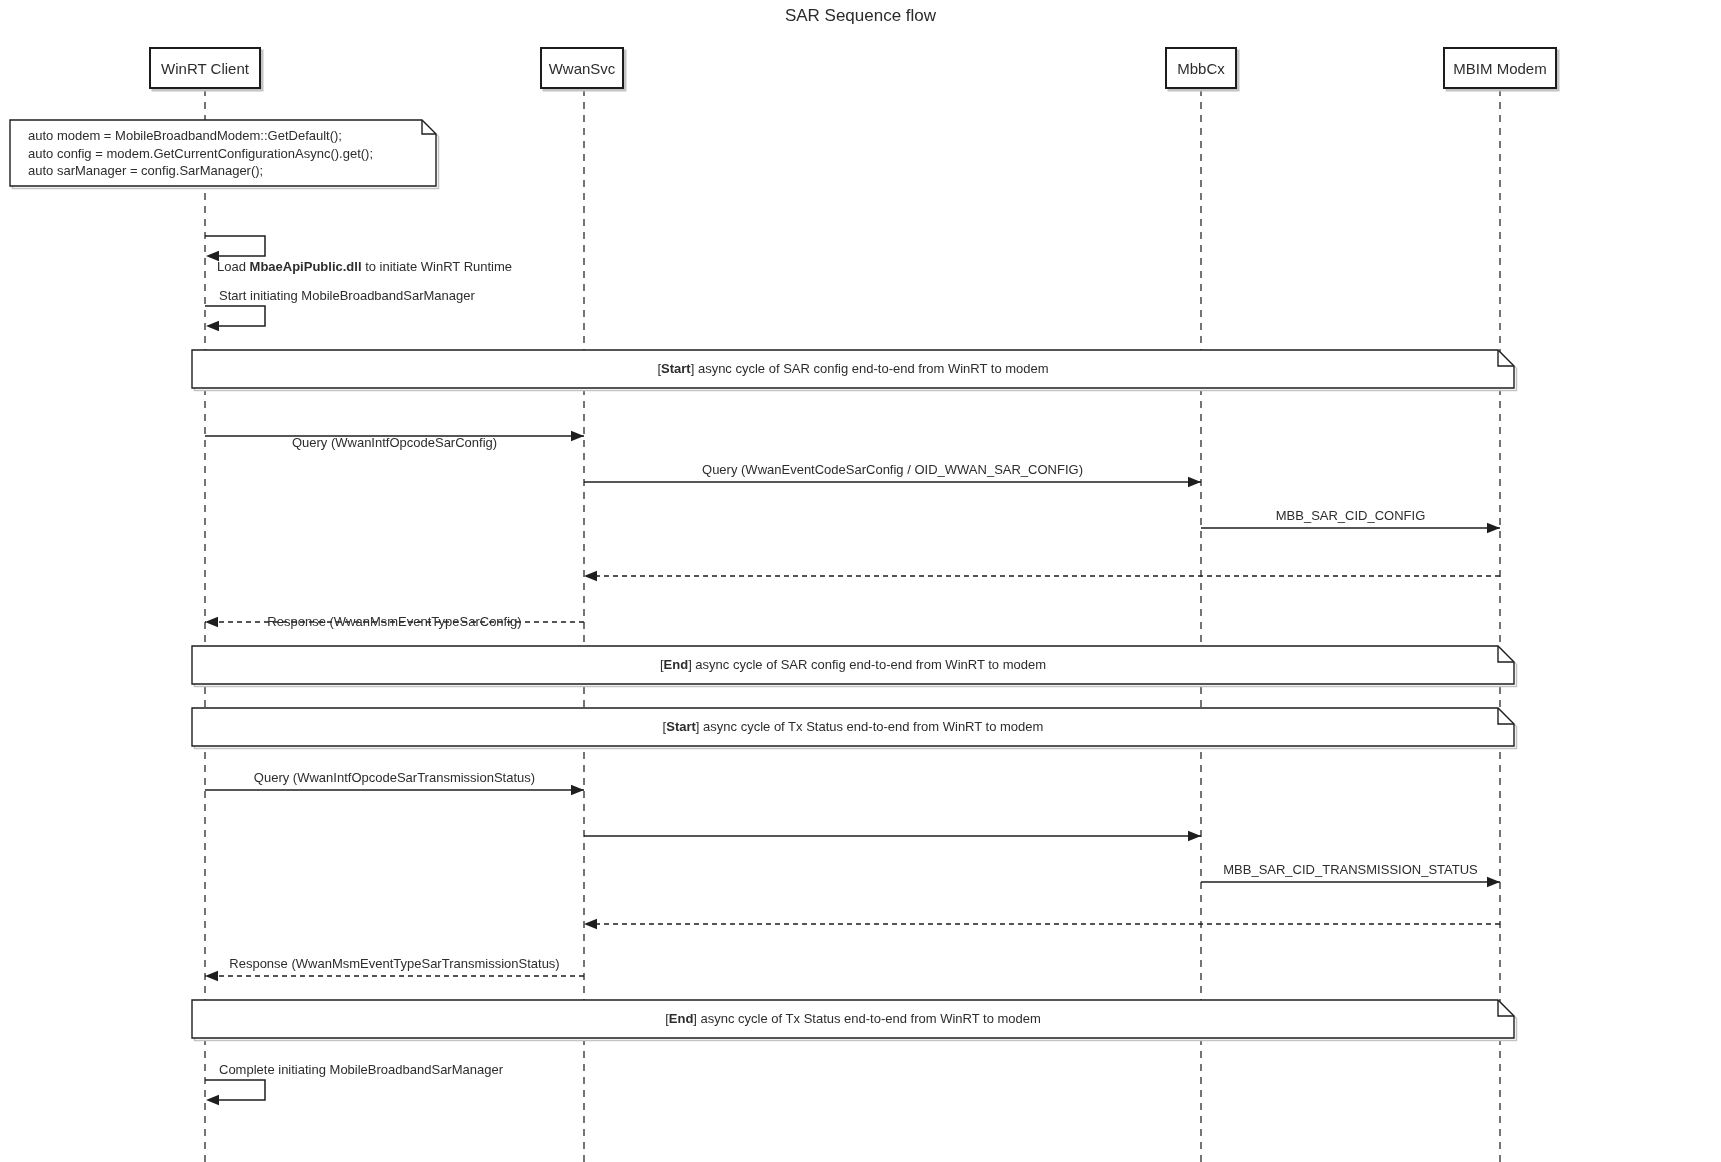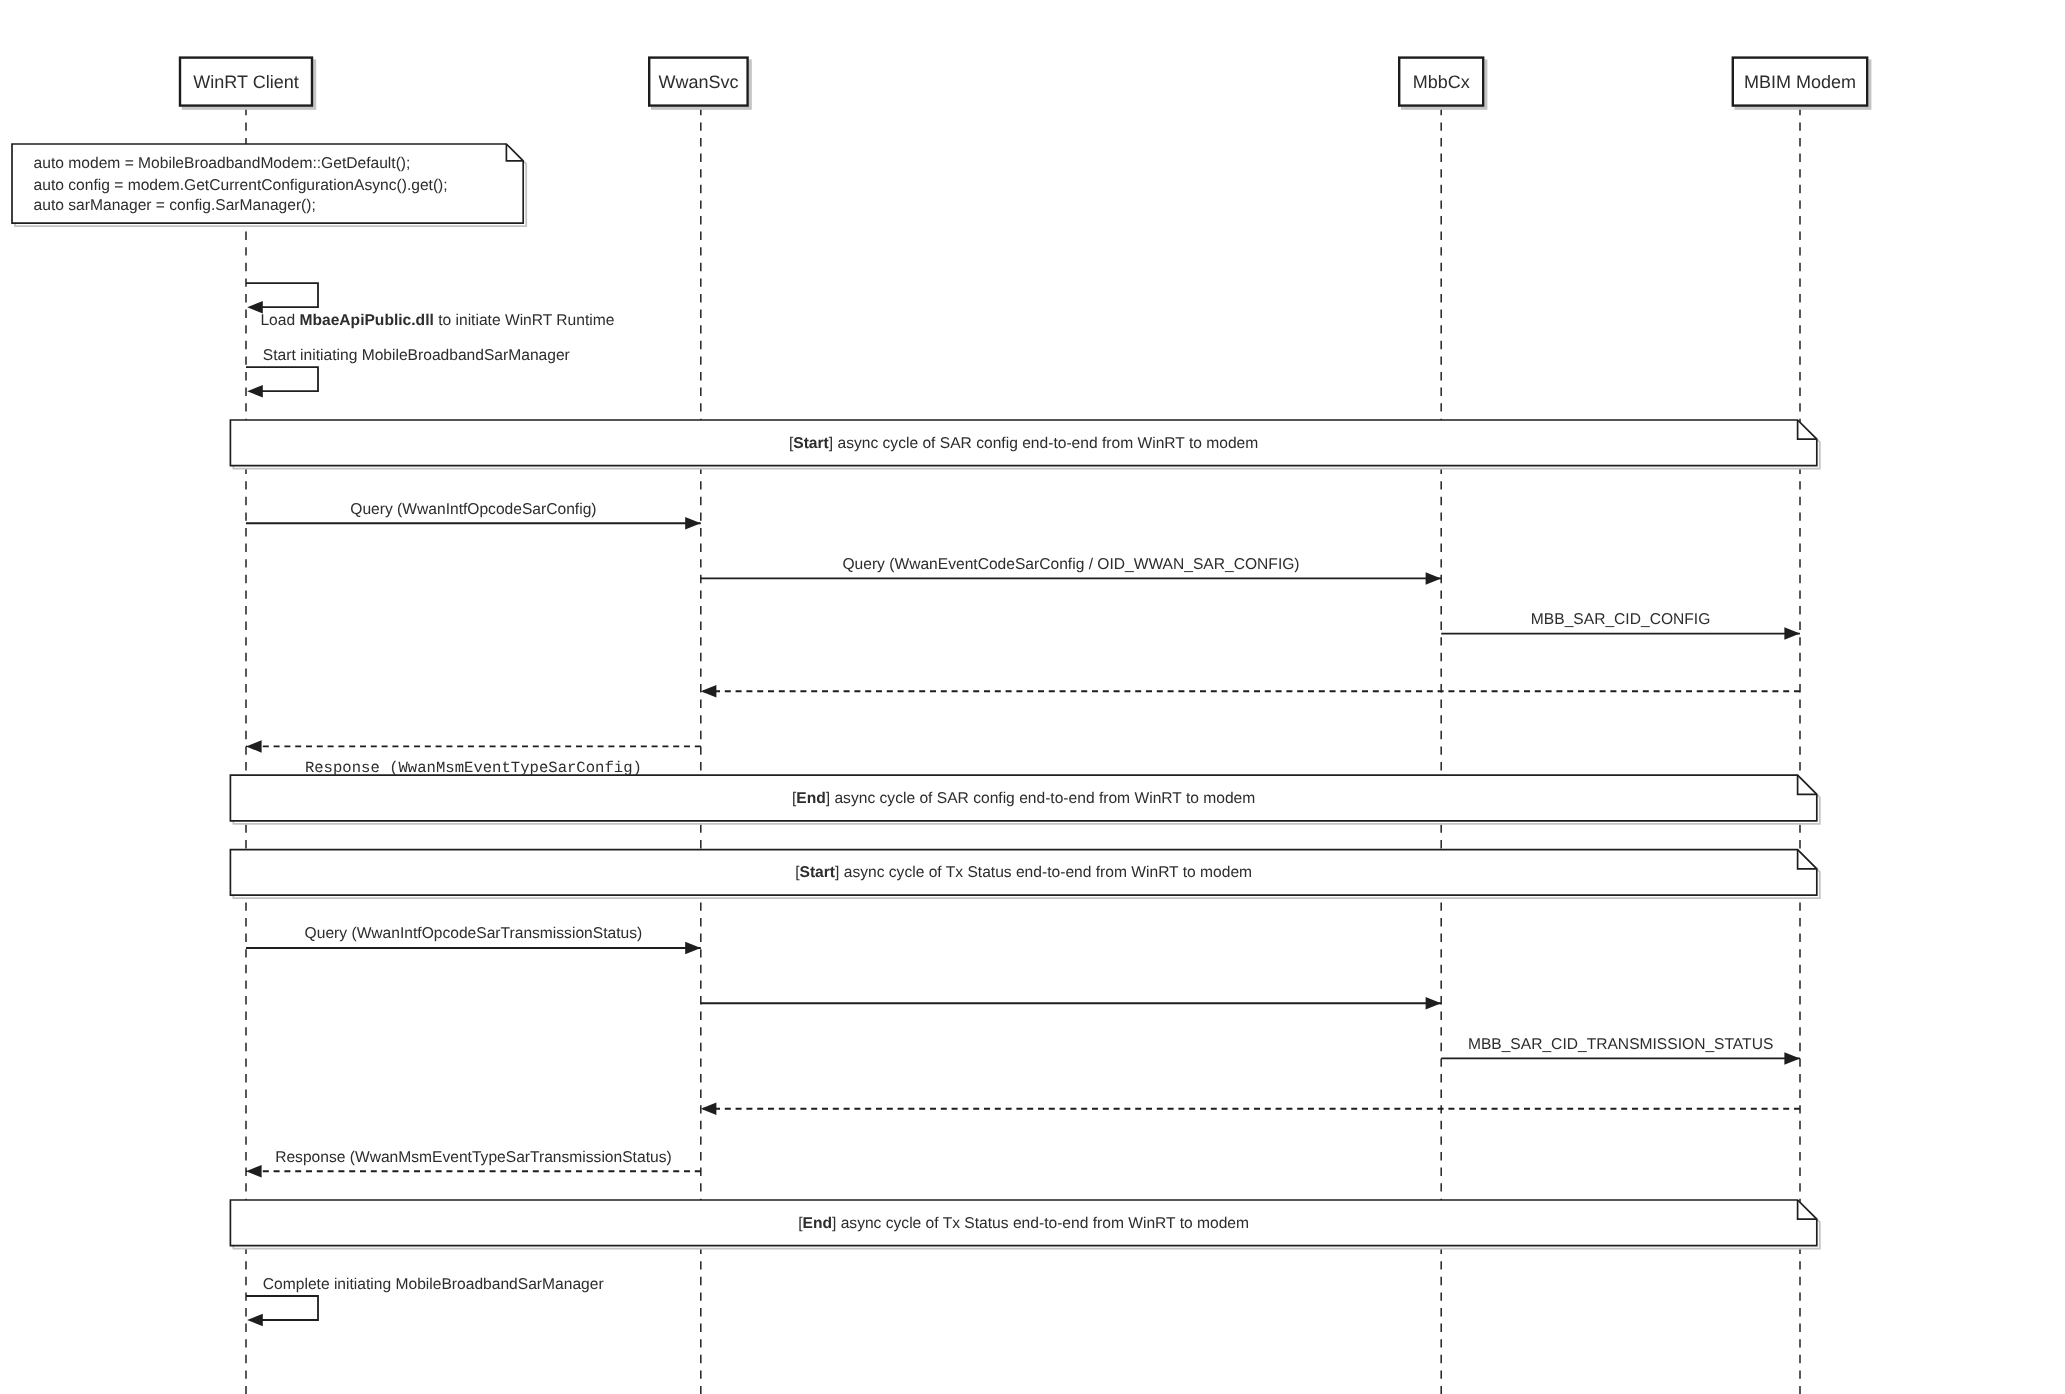--- a/index.html
+++ b/index.html
@@ -59,30 +59,31 @@
       <line x1="1500" y1="924" x2="584" y2="924" stroke="#1e1e1e" stroke-width="1.6" stroke-dasharray="5,4"></line>
       <polygon points="584,924 597,918.8 597,929.2" fill="#1e1e1e"></polygon>
       <line x1="584" y1="976" x2="205" y2="976" stroke="#1e1e1e" stroke-width="1.6" stroke-dasharray="5,4"></line>
       <polygon points="205,976 218,970.8 218,981.2" fill="#1e1e1e"></polygon>
       <path d="M194.5,1002.5 L1500.5,1002.5 L1516.5,1018.5 L1516.5,1040.5 L194.5,1040.5 Z" fill="#ffffff" stroke="#c4c4c4" stroke-width="1.5"></path>
       <path d="M192,1000 L1498,1000 L1514,1016 L1514,1038 L192,1038 Z" fill="#ffffff" stroke="#1e1e1e" stroke-width="1.4"></path>
       <path d="M1498,1000 L1498,1016 L1514,1016" fill="none" stroke="#1e1e1e" stroke-width="1.4"></path>
       <path d="M205,1080 L265,1080 L265,1100 L216,1100" fill="none" stroke="#1e1e1e" stroke-width="1.5"></path>
       <polygon points="206,1100 219,1094.8 219,1105.2" fill="#1e1e1e"></polygon>
     </svg>
+  <div class="title" style="top:6px;">SAR Sequence flow</div>
 <div class="note-line" style="left: 28px; top: 128px;">auto modem = MobileBroadbandModem::GetDefault();</div>
     <div class="note-line" style="left: 28px; top: 145.5px;">auto config = modem.GetCurrentConfigurationAsync().get();</div>
     <div class="note-line" style="left: 28px; top: 163px;">auto sarManager = config.SarManager();</div>
     <div class="self-label" style="left: 217px; top: 218px; margin-top: 41px;"><span>Load </span><span class="b">MbaeApiPublic.dll</span><span> to initiate WinRT Runtime</span></div>
     <div class="self-label" style="left: 219px; top: 288px;"><span>Start initiating MobileBroadbandSarManager</span></div>
     <div class="frame-label" style="left: 853px; top: 361px;"><span>[</span><span class="b">Start</span><span>] async cycle of SAR config end-to-end from WinRT to modem</span></div>
-    <div class="msg-label" style="left: 394.5px; top: 416px; text-align: center;"><span>Query (WwanIntfOpcodeSarConfig)</span></div>
+    <div class="msg-label" style="left: 394.5px; top: 435px; text-align: center;"><span>Query (WwanIntfOpcodeSarConfig)</span></div>
     <div class="msg-label" style="left: 892.5px; top: 462px;"><span>Query (WwanEventCodeSarConfig / OID_WWAN_SAR_CONFIG)</span></div>
     <div class="msg-label" style="left: 1350.5px; top: 508px;"><span>MBB_SAR_CID_CONFIG</span></div>
-    <div class="msg-label" style="left: 394.5px; top: 632px; font-family: Liberation Mono, monospace;"><span>Response (WwanMsmEventTypeSarConfig)</span></div>
+    <div class="msg-label" style="left: 394.5px; top: 614px;"><span>Response (WwanMsmEventTypeSarConfig)</span></div>
     <div class="frame-label" style="left: 853px; top: 657px;"><span>[</span><span class="b">End</span><span>] async cycle of SAR config end-to-end from WinRT to modem</span></div>
     <div class="frame-label" style="left: 853px; top: 719px;"><span>[</span><span class="b">Start</span><span>] async cycle of Tx Status end-to-end from WinRT to modem</span></div>
     <div class="msg-label" style="left: 394.5px; top: 770px;"><span>Query (WwanIntfOpcodeSarTransmissionStatus)</span></div>
     <div class="msg-label" style="left: 1350.5px; top: 862px;"><span>MBB_SAR_CID_TRANSMISSION_STATUS</span></div>
     <div class="msg-label" style="left: 394.5px; top: 956px;"><span>Response (WwanMsmEventTypeSarTransmissionStatus)</span></div>
     <div class="frame-label" style="left: 853px; top: 1011px;"><span>[</span><span class="b">End</span><span>] async cycle of Tx Status end-to-end from WinRT to modem</span></div>
     <div class="self-label" style="left: 219px; top: 1062px;"><span>Complete initiating MobileBroadbandSarManager</span></div>
     <div class="actor" style="left: 149px; top: 47px; width: 112px; height: 42px;">
       <span>WinRT Client</span>
     </div>

